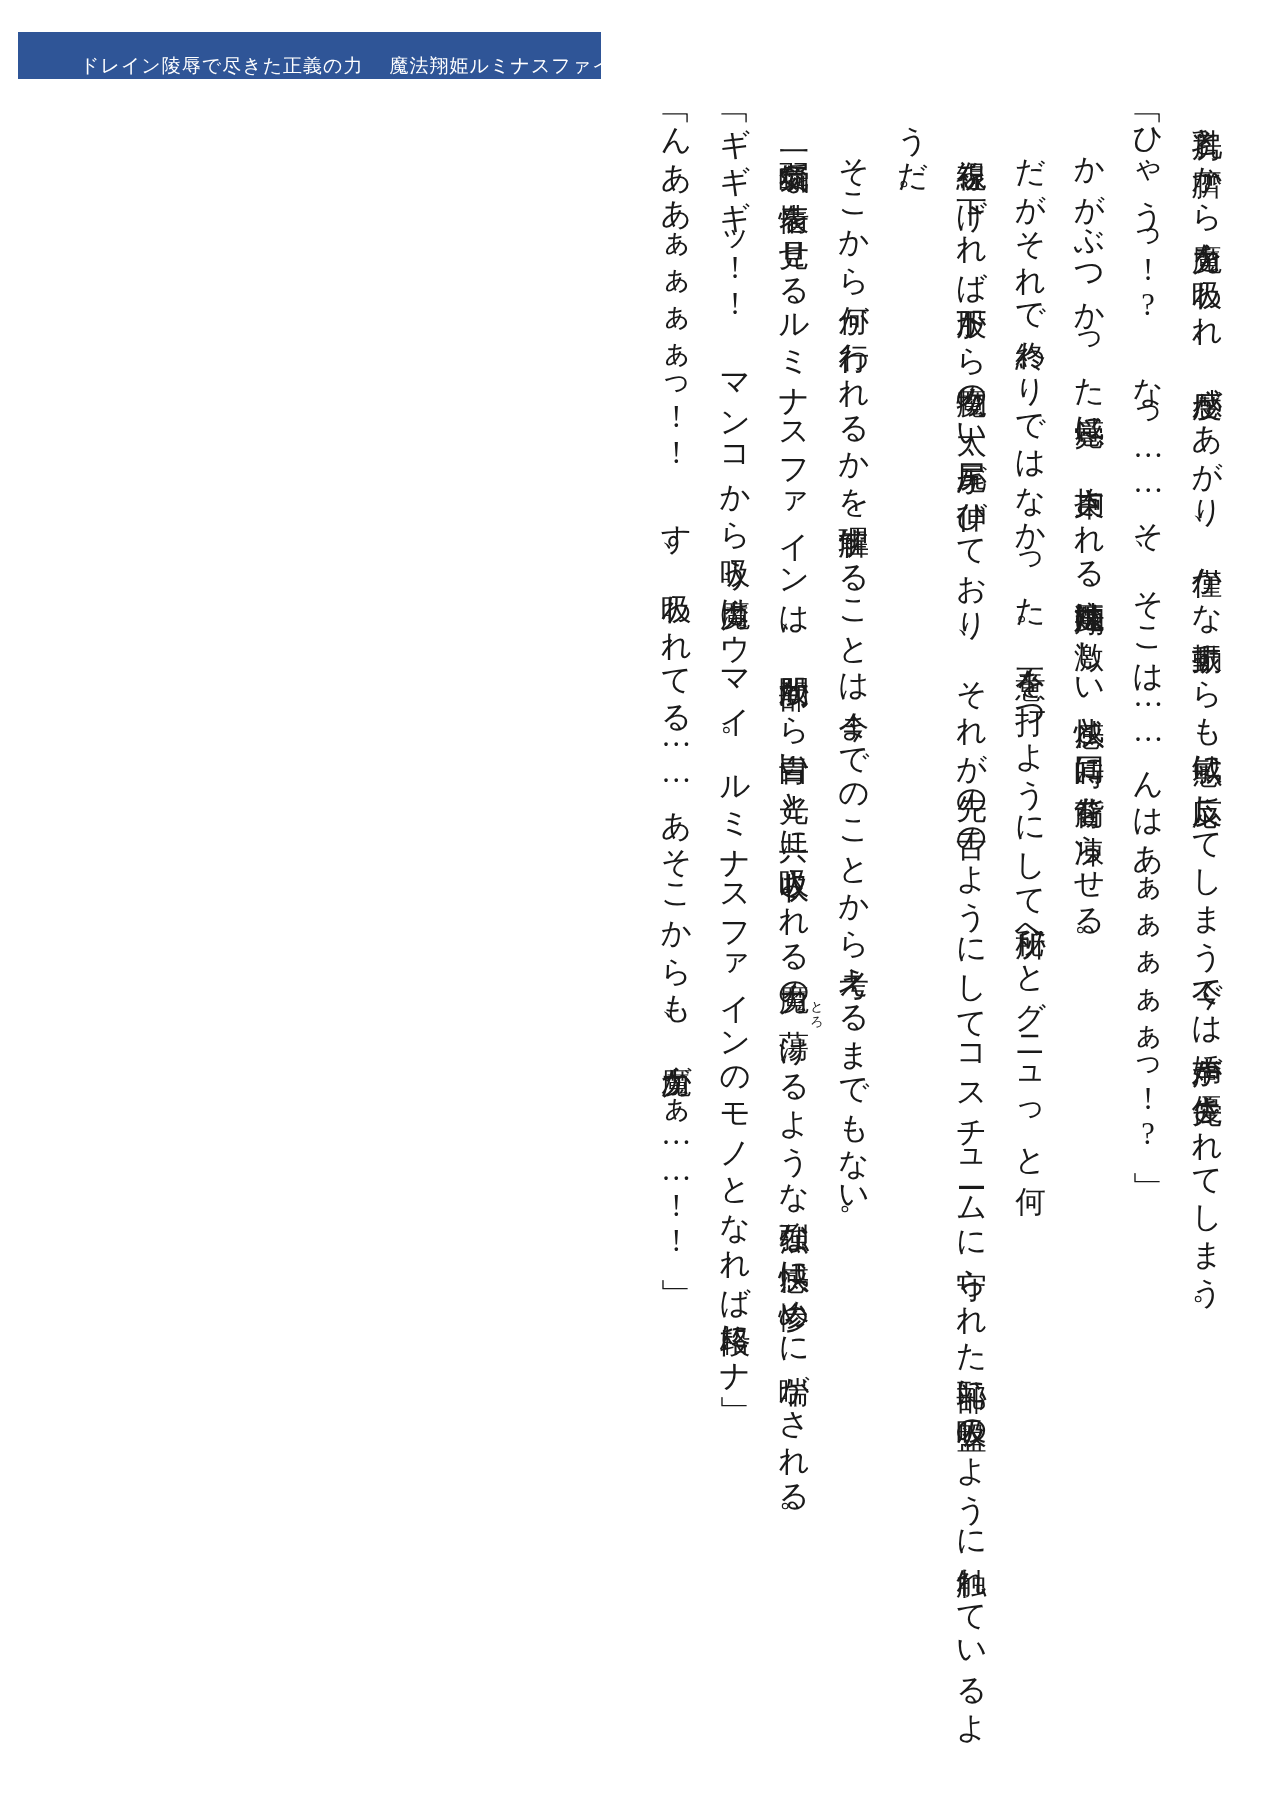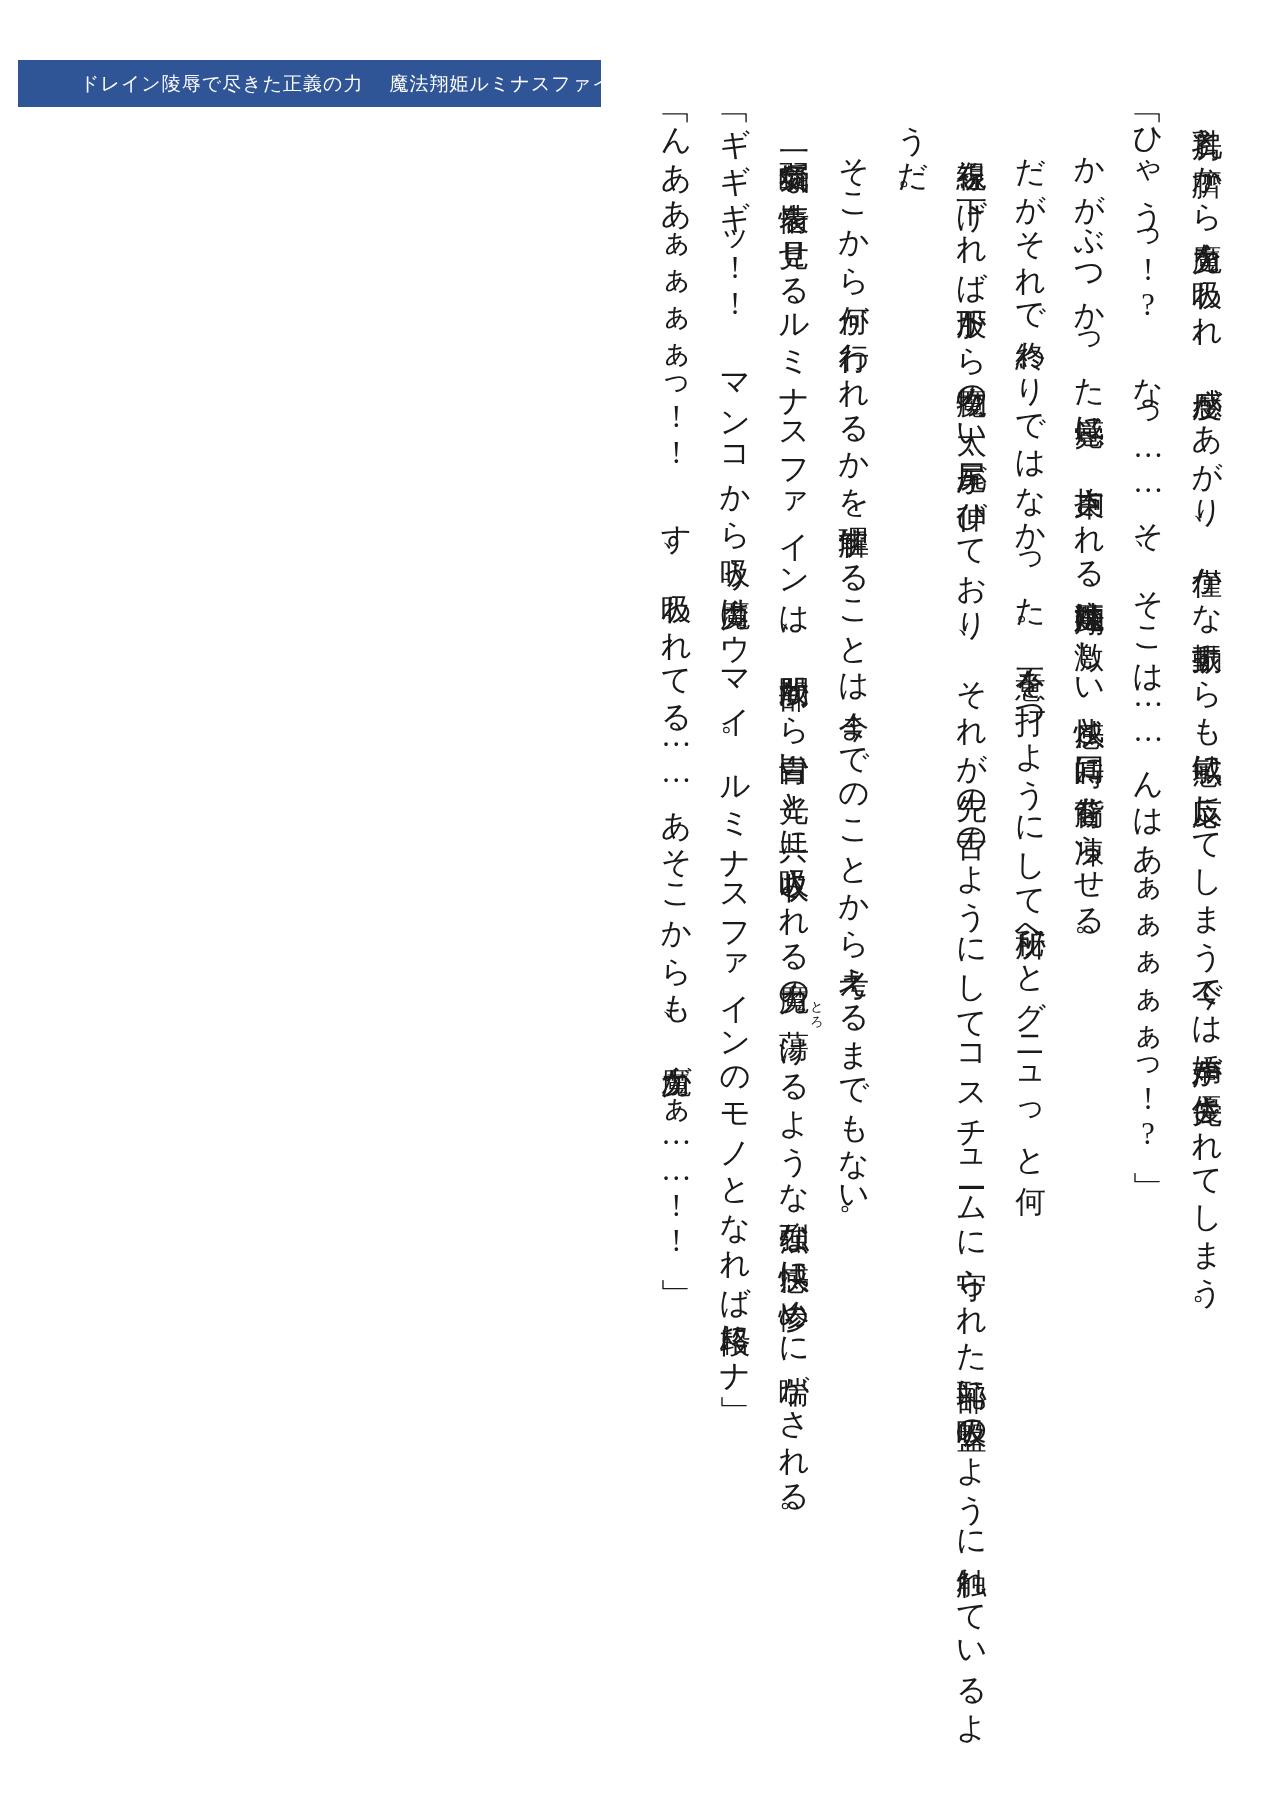--- a/index.html
+++ b/index.html
@@ -23,26 +23,26 @@
     top: 0;
     width: 1280px;
     height: 1816px;
     background: #ffffff;
   }
 
   
   .header-band {
     position: absolute;
     left: 18px;
-    top: 60px;
+    top: 32px;
     width: 583px;
     height: 47px;
     background: #2f5597;
     display: flex;
-    align-items: center;
+    align-items: flex-end;
     box-sizing: border-box;
     padding-left: 62px;
   }
   .header-band .runhead {
     color: #ffffff;
     font-size: 19px;
     letter-spacing: 1px;
     white-space: nowrap;
     font-family: "Liberation Serif", "DejaVu Serif", serif;
   }

